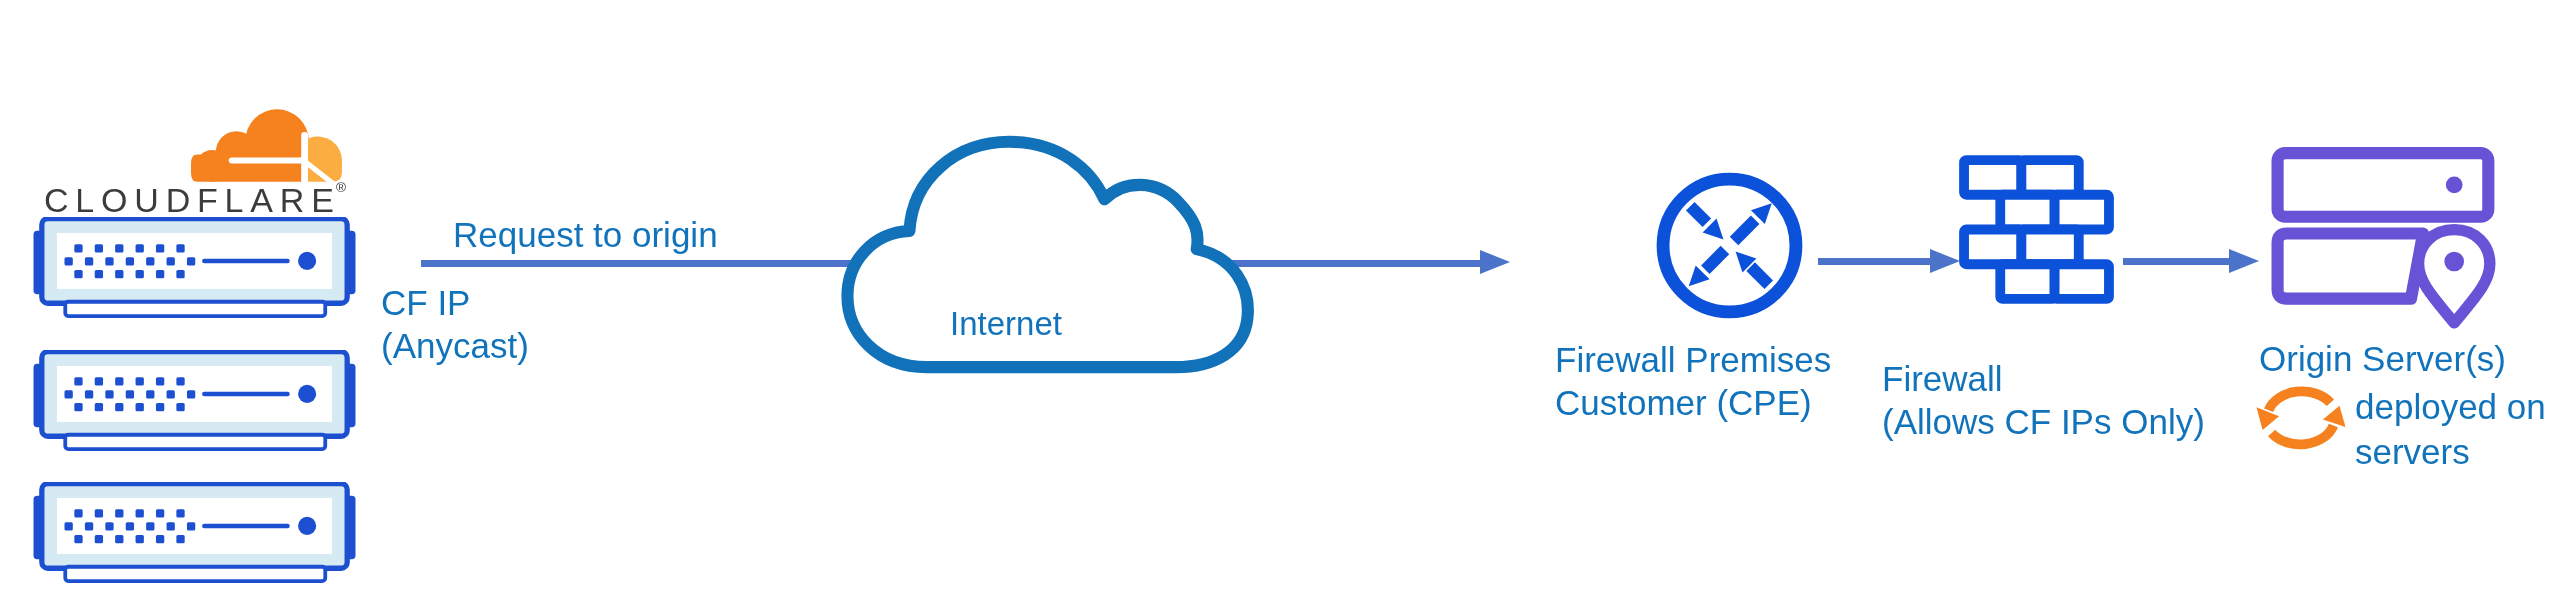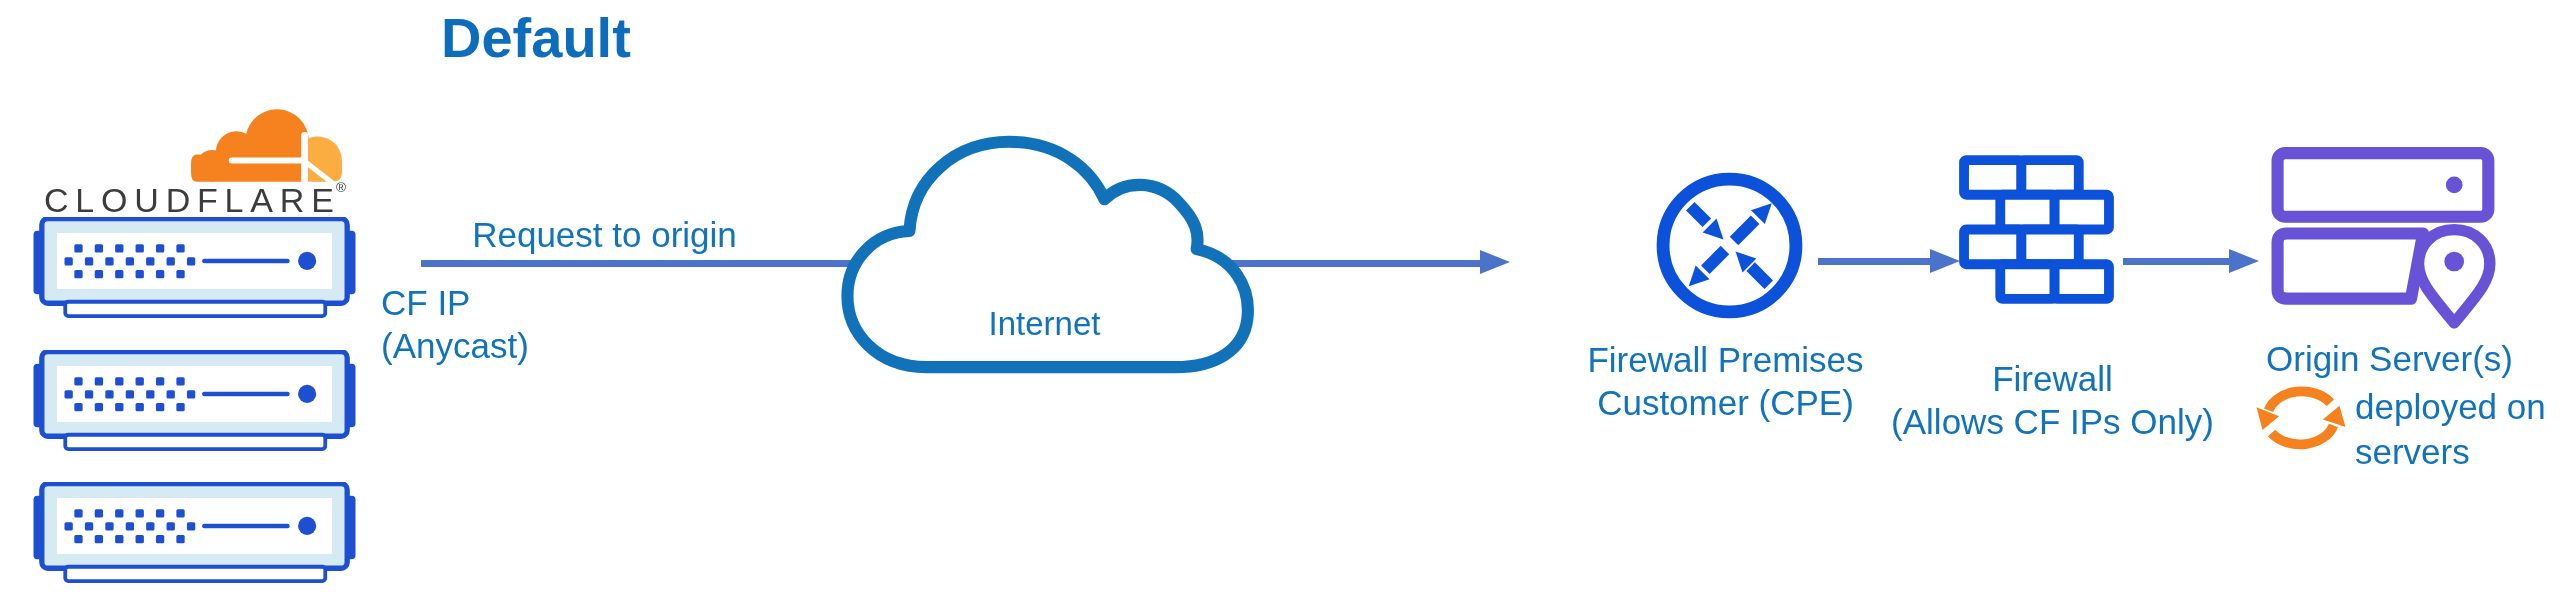--- a/index.html
+++ b/index.html
@@ -1,37 +1,36 @@
 <!DOCTYPE html>
 <html style="--title_blue: #0d6cbc; --label_blue: #1173bb; --line_blue: #4a73c9; --icon_blue: #0c51da; --server_blue: #1d4fd1; --server_panel_light: #d6eaf3; --cloud_stroke_blue: #1172ba; --origin_purple: #6852d6; --brand_orange: #f6821f; --brand_orange_light: #fbad41; --wordmark_dark: #3c3c3e;font-size:12px"><head>
 <meta charset="utf-8">
 <style>
   html,body{margin:0;padding:0;background:#fff}
   .stage{position:relative;width:2576px;height:614px;background:#fff;overflow:hidden;
          font-family:"Liberation Sans",sans-serif}
   .title{position:absolute;left:441px;top:4.5px;font-size:56px;font-weight:600;
          color:var(--title_blue,#0d6cbc)}
   .lbl{position:absolute;color:var(--label_blue,#1173bb);font-size:35px;line-height:43px;z-index:3}
-  .center{text-align:center}
+  .center{}
   .flow-line{position:absolute;height:6.8px;background:var(--line_blue,#4a73c9);z-index:1}
   .arrow-head{position:absolute;width:0;height:0;border-top:12px solid transparent;
               border-bottom:12px solid transparent;
               border-left:30px solid var(--line_blue,#4a73c9);z-index:1}
   svg.icon{position:absolute;z-index:3}
   svg.cloud-svg{position:absolute;z-index:2}
   .wordmark{position:absolute;left:44px;top:180px;font-size:34px;font-weight:400;
             letter-spacing:6.8px;color:var(--wordmark_dark,#3c3c3e);white-space:nowrap;z-index:3}
   .reg{font-size:13.6px;letter-spacing:0;vertical-align:19.7px;margin-left:-4.5px}
 </style>
 </head>
 <body>
 
 <div class="stage">
 
-  <div class="title">Default</div>
 
   <svg class="icon" style="left:188px;top:106px" width="160" height="79" viewBox="0 0 212 104">
     <g style="fill:var(--brand_orange,#f6821f)">
       <circle cx="118" cy="46" r="42"></circle>
       <circle cx="64" cy="60" r="27"></circle>
       <circle cx="32" cy="79" r="21"></circle>
       <path d="M12 64 H150 Q160 64 160 76 V100 H12 Q4 100 4 88 V76 Q4 64 12 64 Z"></path>
     </g>
     <path style="fill:var(--brand_orange_light,#fbad41)" d="M161 42 A32 32 0 0 1 204 72 V88 Q204 100 190 100 H163 Q158 100 158 96 V46 Z"></path>
     <g fill="#fff">

